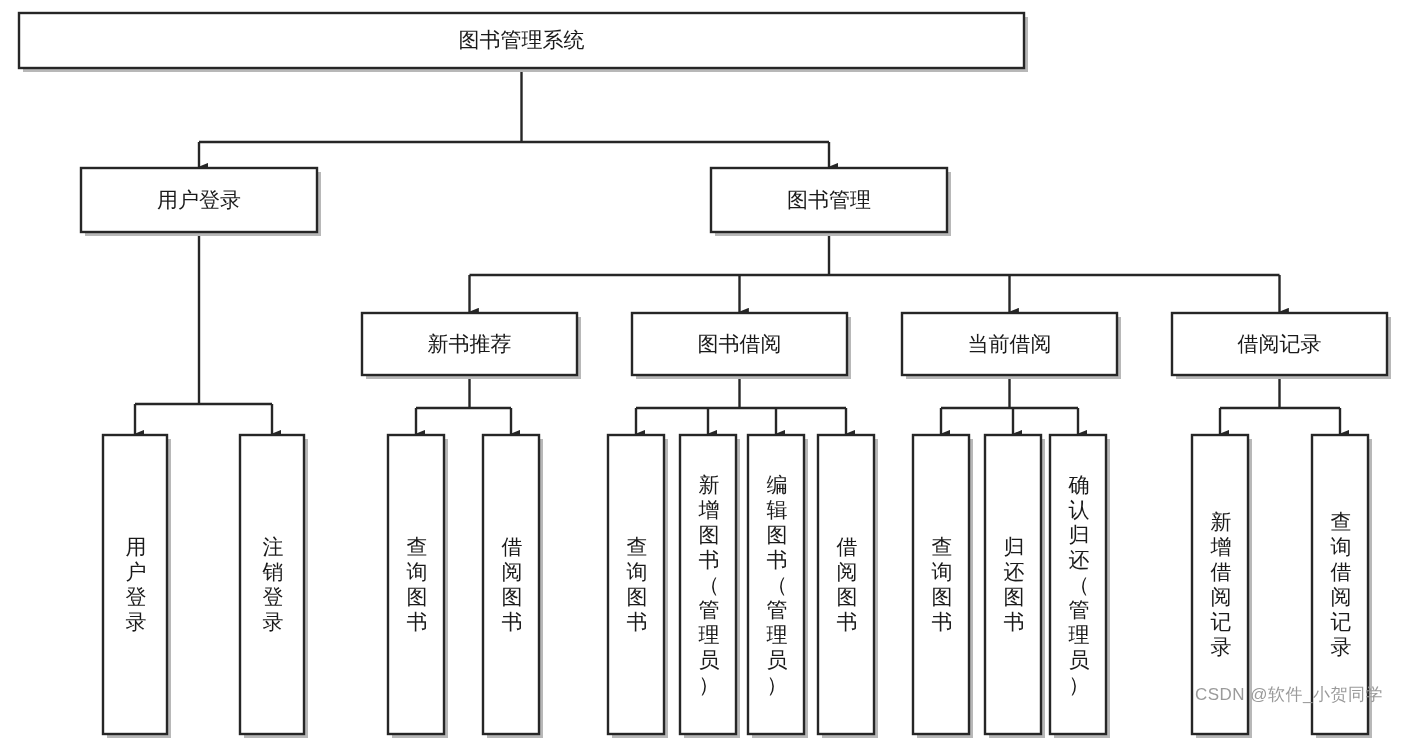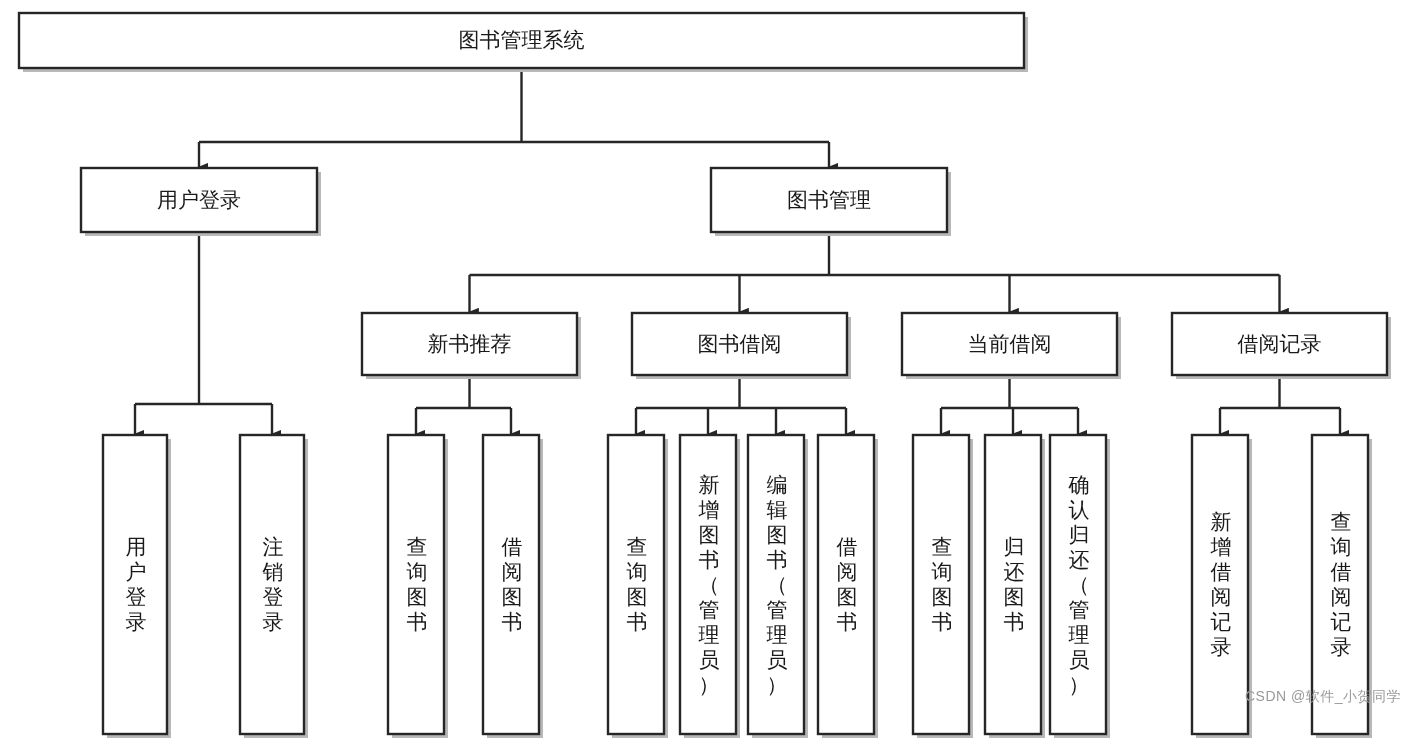--- a/index.html
+++ b/index.html
@@ -48,24 +48,24 @@
     dominant-baseline: middle;
   }
   .node-label-v {
     font-family: "Liberation Sans", "DejaVu Sans", sans-serif;
     font-size: 21px;
     fill: #1a1a1a;
     text-anchor: middle;
   }
   .watermark-text {
     position: absolute;
-    right: 4px;
+    right: 22px;
     bottom: 6px;
     font-family: "Liberation Sans", "DejaVu Sans", sans-serif;
-    font-size: 14px;
+    font-size: 17px;
     color: #9a9a9a;
     white-space: nowrap;
     letter-spacing: 0.5px;
   }
 </style>
 </head>
 <body>
 
 <div id="diagram-root">
 

